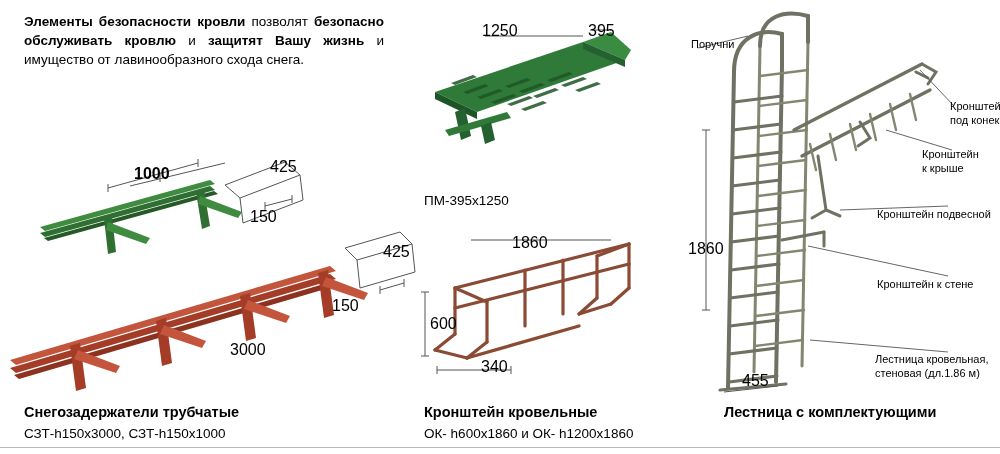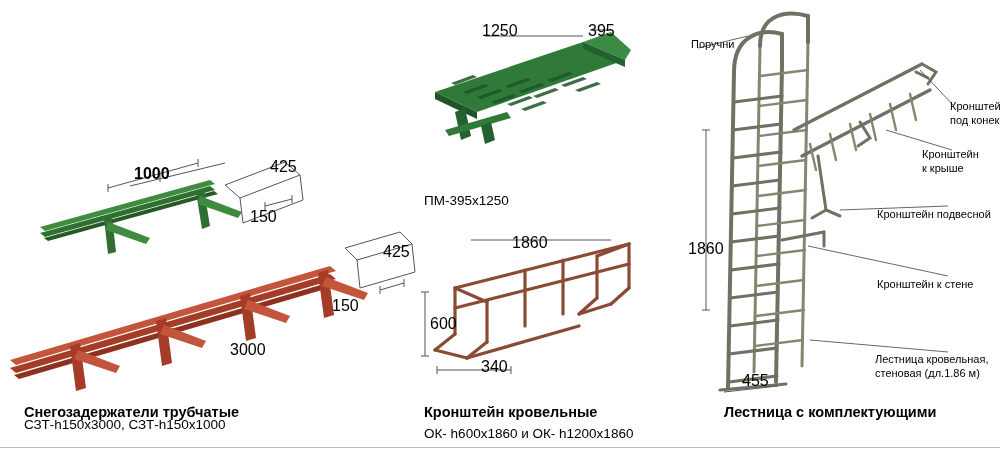--- a/index.html
+++ b/index.html
@@ -68,20 +68,23 @@
     width: 1000px;
     height: 1px;
     background: #b9b9b9;
   }
 </style>
 </head>
 <body>
 
 <div id="page">
 
+  <div id="intro" class="abs">
+    <b>Элементы безопасности кровли</b><span> позволят </span><b>безопасно обслуживать кровлю</b><span> и </span><b>защитят Вашу жизнь</b><span> и имущество от лавинообразного схода снега.</span>
+  </div>
 
   <svg class="abs" style="left:0px; top:130px; width:420px; height:260px;">
 
     <g stroke="#555" stroke-width="1" fill="none">
       <path d="M225 55 L285 32 L300 45 L240 68 Z"></path>
       <path d="M240 68 L243 93"></path>
       <path d="M300 45 L303 70"></path>
       <path d="M243 93 L303 70"></path>
       <path d="M160 52 L160 42"></path>
       <path d="M130 56 L225 33"></path>
@@ -137,21 +140,21 @@
 
   <div class="dim abs" style="left:134px; top:165px;font-weight:bold;">1000</div>
   <div class="dim abs" style="left:270px; top:158px;">425</div>
   <div class="dim abs" style="left:250px; top:208px;">150</div>
 
   <div class="dim abs" style="left:383px; top:243px;">425</div>
   <div class="dim abs" style="left:332px; top:297px;">150</div>
   <div class="dim abs" style="left:230px; top:341px;">3000</div>
 
   <div class="caption-title abs" style="left:24px; top:404px;">Снегозадержатели трубчатые</div>
-  <div class="caption-sub abs" style="left:24px; top:414px;">СЗТ-h150x3000, СЗТ-h150x1000</div>
+  <div class="caption-sub abs" style="left:24px; top:423px;">СЗТ-h150x3000, СЗТ-h150x1000</div>
 
   <svg class="abs" style="left:415px; top:20px; width:230px; height:140px;">
 
     <path d="M20 72 L168 22 L210 40 L62 92 Z" fill="#2f7a38"></path>
     <path d="M20 72 L62 92 L62 99 L20 79 Z" fill="#1e5526"></path>
     <path d="M168 22 L210 40 L210 47 L168 29 Z" fill="#256130"></path>
 
     <g fill="#1e5526" opacity="0.85">
       <path d="M48 72 L70 64 L74 66 L52 74 Z"></path>
       <path d="M62 77 L84 69 L88 71 L66 79 Z"></path>

